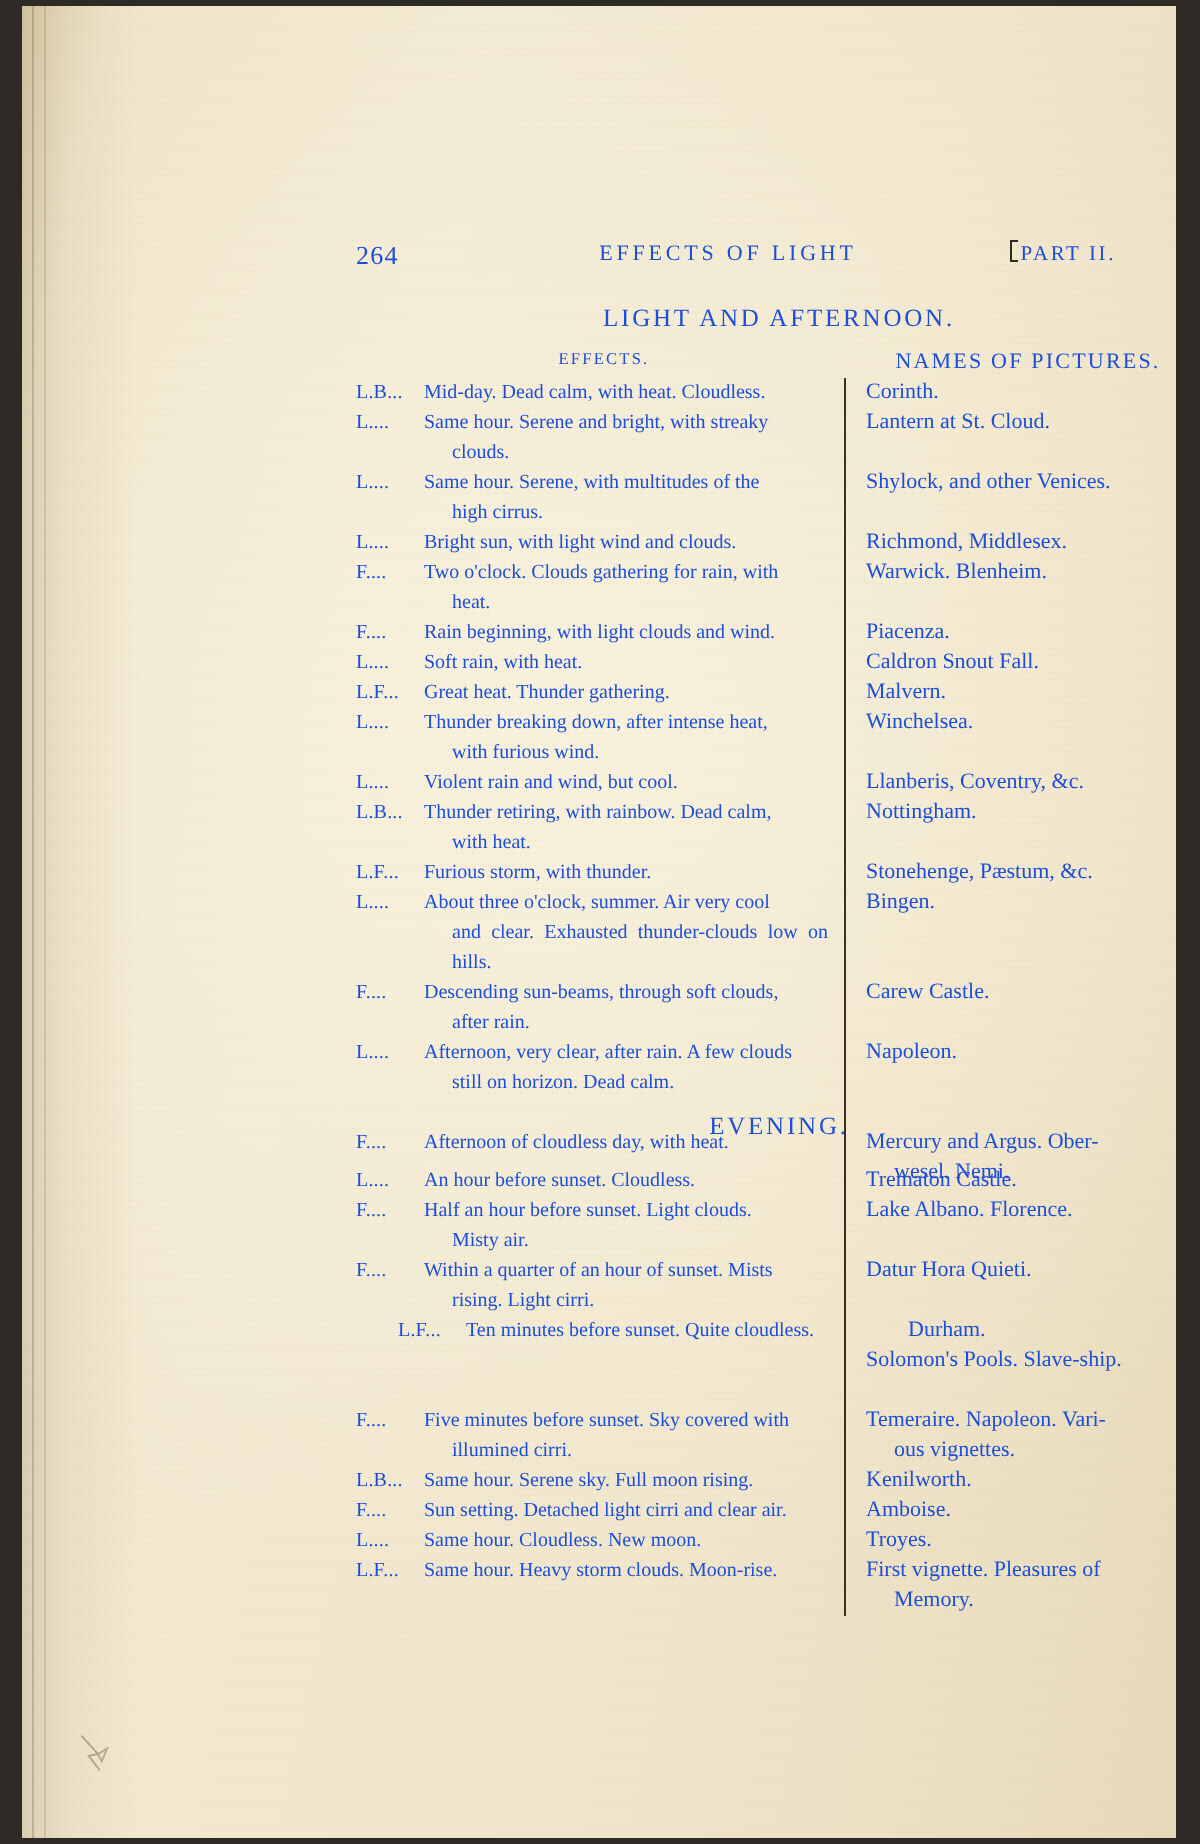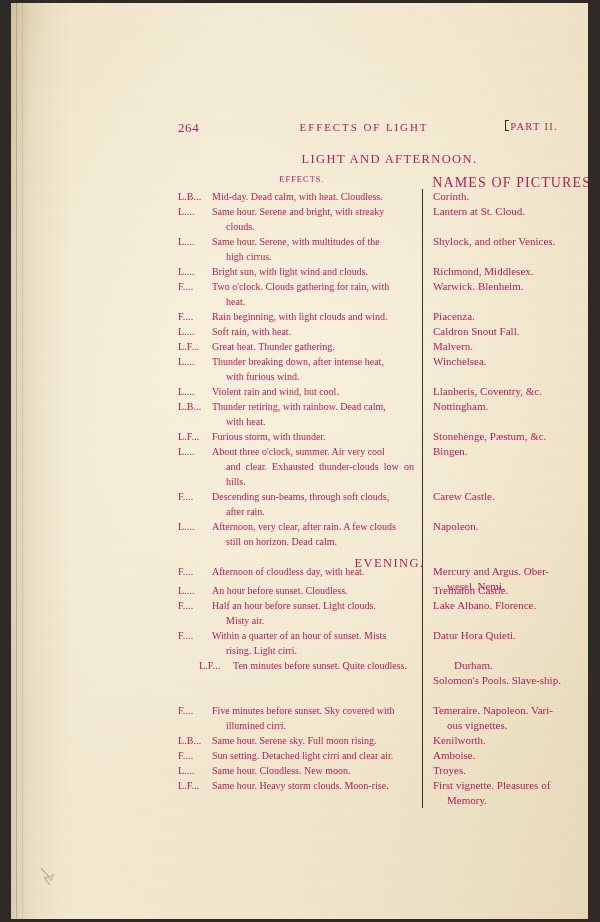--- a/index.html
+++ b/index.html
@@ -7,21 +7,21 @@
     padding: 0;
     background: #6b6b6b;
   }
   #page {
     position: relative;
     width: 600px;
     height: 922px;
     overflow: hidden;
     background: #efe4c8;
     font-family: "Liberation Serif", serif;
-    color: #be185d;
+    color: #1d4ed8;
   }
   
   #paper-tint {
     position: absolute;
     inset: 0;
     background:
       radial-gradient(120% 80% at 48% 40%, rgba(255,250,233,0.55) 0%, rgba(255,250,233,0) 60%),
       linear-gradient(102deg, #e2d4b2 0%, #efe5ca 7%, #f2e9d1 30%, #f0e6cc 62%, #ece0c2 85%, #e6d9ba 100%);
     pointer-events: none;
   }
@@ -154,21 +154,21 @@
     width: 248px;
     text-align: center;
     font-size: 8.3px;
     letter-spacing: 1.1px;
   }
   .colheads .ch-right {
     position: absolute;
     left: 252px;
     width: 168px;
     text-align: center;
-    font-size: 14px;
+    font-size: 11px;
     letter-spacing: 1.1px;
   }
 
   .tbl {
     position: relative;
   }
   .divider {
     position: absolute;
     top: 0;
     left: 244px;

